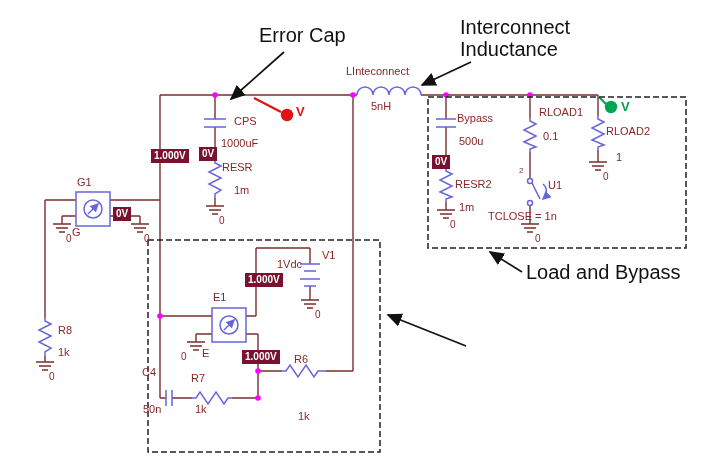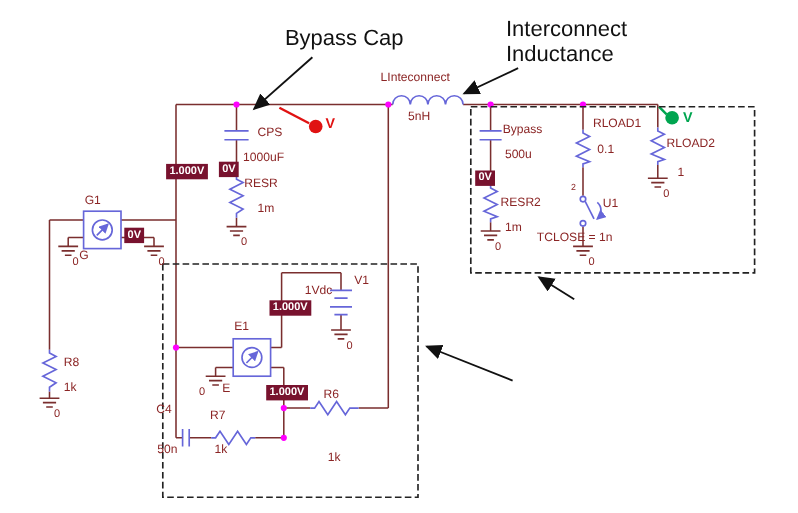--- a/index.html
+++ b/index.html
@@ -162,23 +162,24 @@
     <rect class="dash" x="428" y="97" width="258" height="151"></rect>
 
     <g>
       <line class="arrow" x1="284" y1="52" x2="231" y2="99" marker-end="url(#ah)"></line>
       <line class="arrow" x1="471" y1="62" x2="422" y2="85" marker-end="url(#ah)"></line>
       <line class="arrow" x1="522" y1="272" x2="490" y2="252" marker-end="url(#ah)"></line>
       <line class="arrow" x1="466" y1="346" x2="388" y2="315" marker-end="url(#ah)"></line>
     </g>
   </svg>
 
-  <div class="ann" style="left:259px;top:24px">Bypass Cap</div>
+  <div class="ann" style="left:259px;top:24px">Error Cap</div>
   <div class="ann" style="left:460px;top:16px">Interconnect</div>
   <div class="ann" style="left:460px;top:38px">Inductance</div>
+  <div class="ann" style="left:526px;top:261px">Load and Bypass</div>
 
   <div class="lbl" style="left:346px;top:66px">LInteconnect</div>
   <div class="lbl" style="left:371px;top:101px">5nH</div>
 
   <div class="lbl" style="left:234px;top:116px">CPS</div>
   <div class="lbl" style="left:221px;top:138px">1000uF</div>
   <div class="lbl" style="left:222px;top:162px">RESR</div>
   <div class="lbl" style="left:234px;top:185px">1m</div>
 
   <div class="lbl" style="left:77px;top:177px">G1</div>

